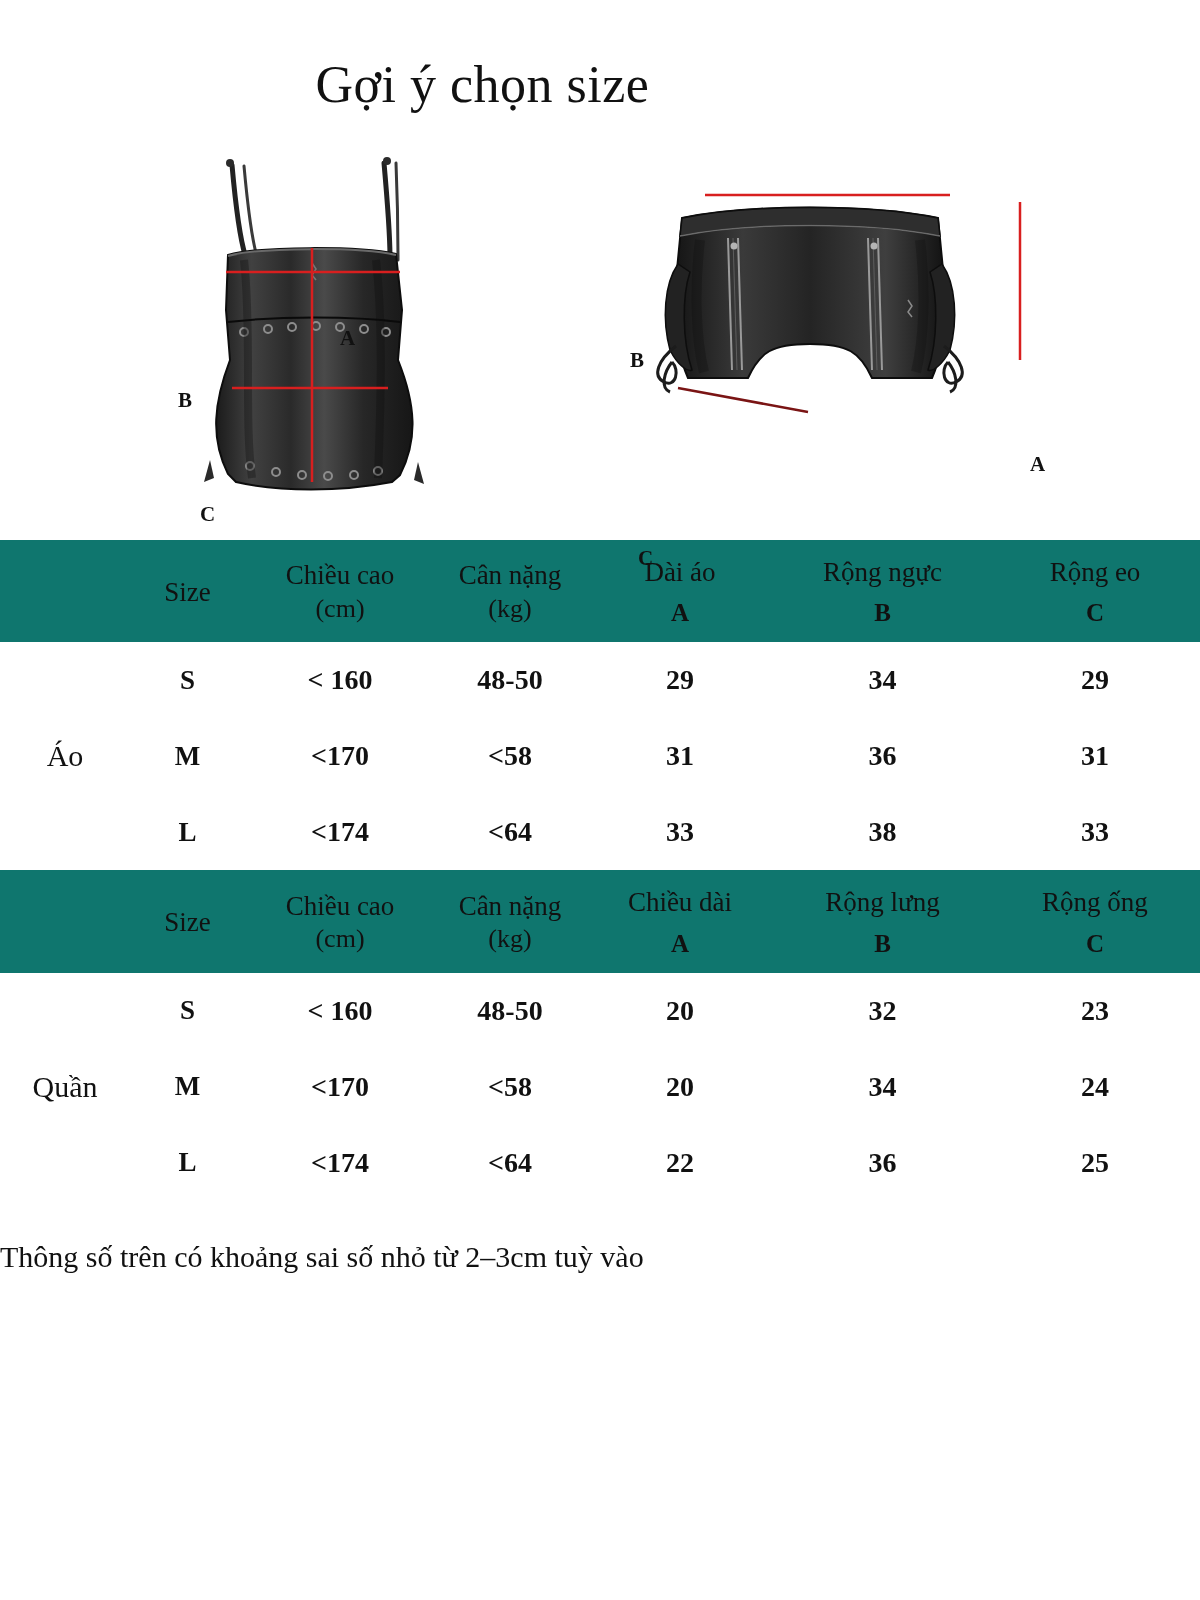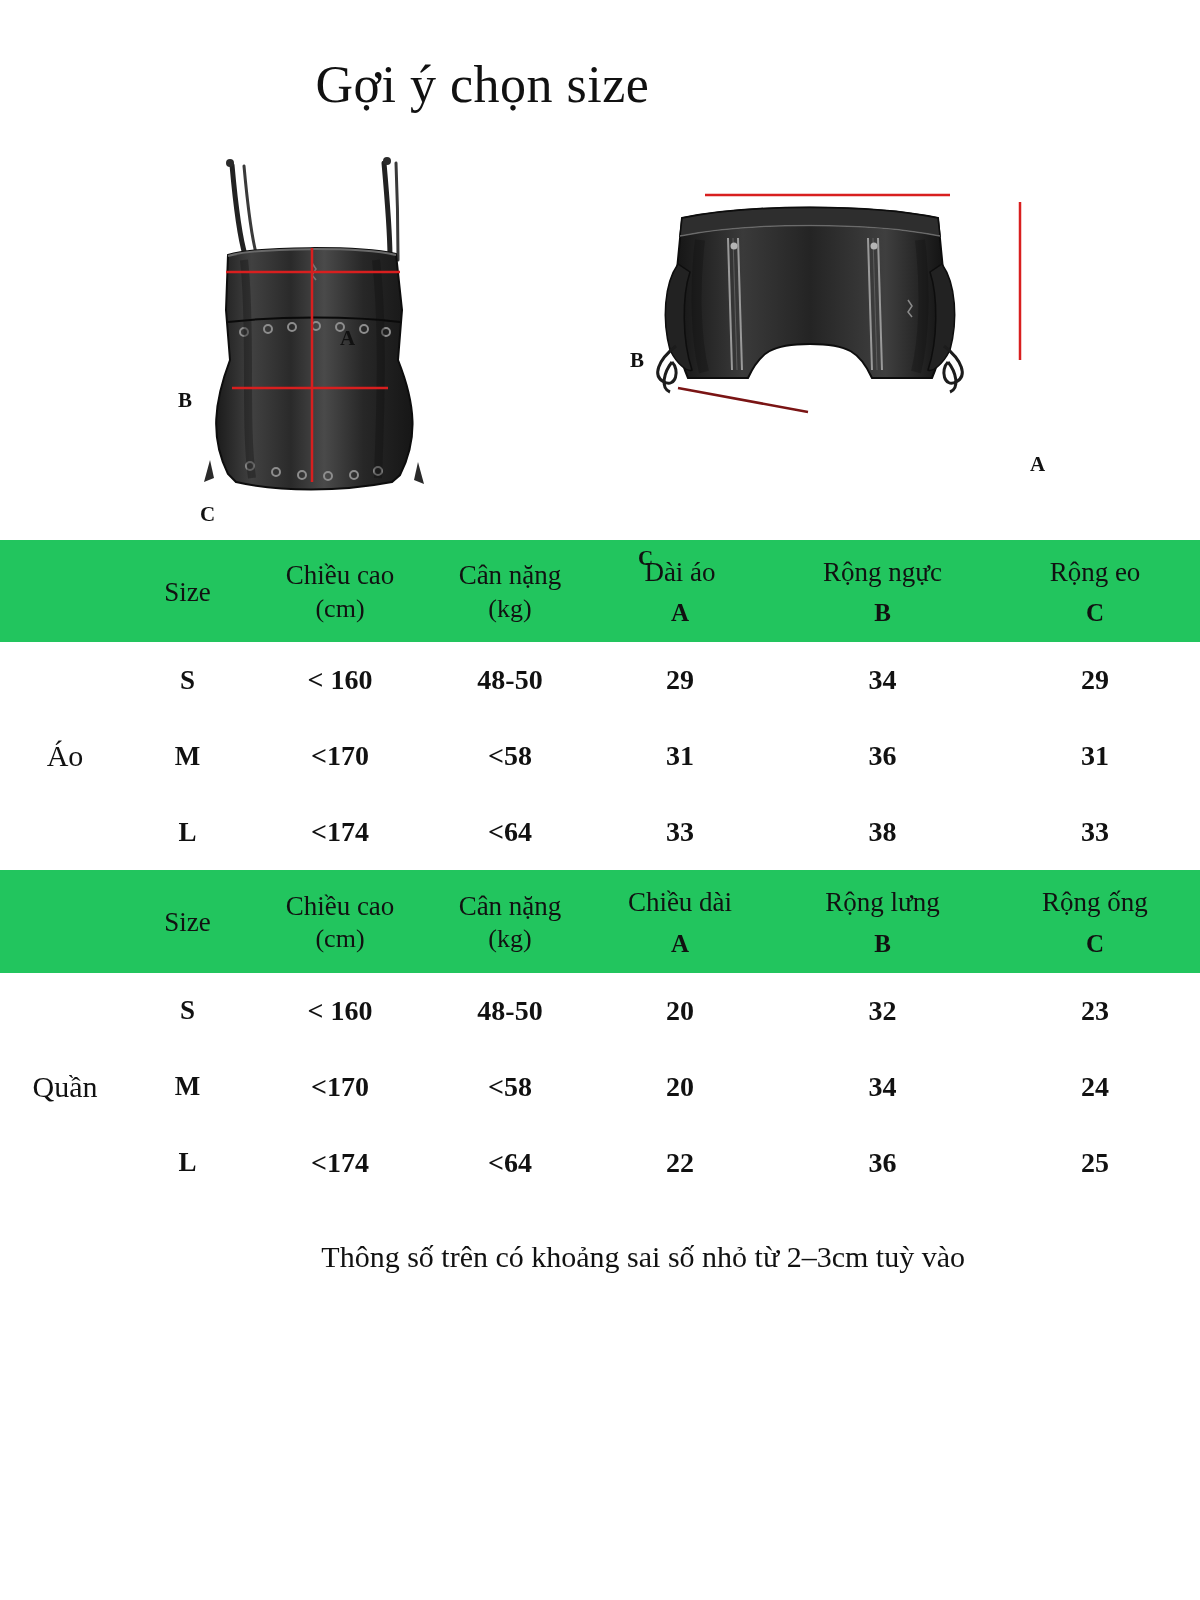--- a/index.html
+++ b/index.html
@@ -66,21 +66,21 @@
     border-collapse: collapse;
     table-layout: fixed;
   }
   th, td {
     text-align: center;
     vertical-align: middle;
     font-family: "Liberation Serif", serif;
     font-weight: bold;
   }
   thead tr {
-    background: #22c55e;
+    background: #0f766e;
   }
   thead th {
     font-weight: 400;
     font-size: 27px;
     padding: 16px 4px 14px 4px;
     line-height: 1.24;
   }
   thead th .letter {
     display: block;
     font-weight: bold;
@@ -108,21 +108,21 @@
   col.c-group { width: 130px; }
   col.c-size  { width: 115px; }
   col.c-h     { width: 190px; }
   col.c-w     { width: 150px; }
   col.c-a     { width: 190px; }
   col.c-b     { width: 215px; }
   col.c-c     { width: 210px; }
 
   
   .note {
-    text-align: right;
+    text-align: left;
     font-size: 30px;
     line-height: 1.45;
     margin-top: 34px;
     font-family: "Liberation Serif", serif;
   }
 </style>
 </head>
 <body>
 
 <div class="page">

